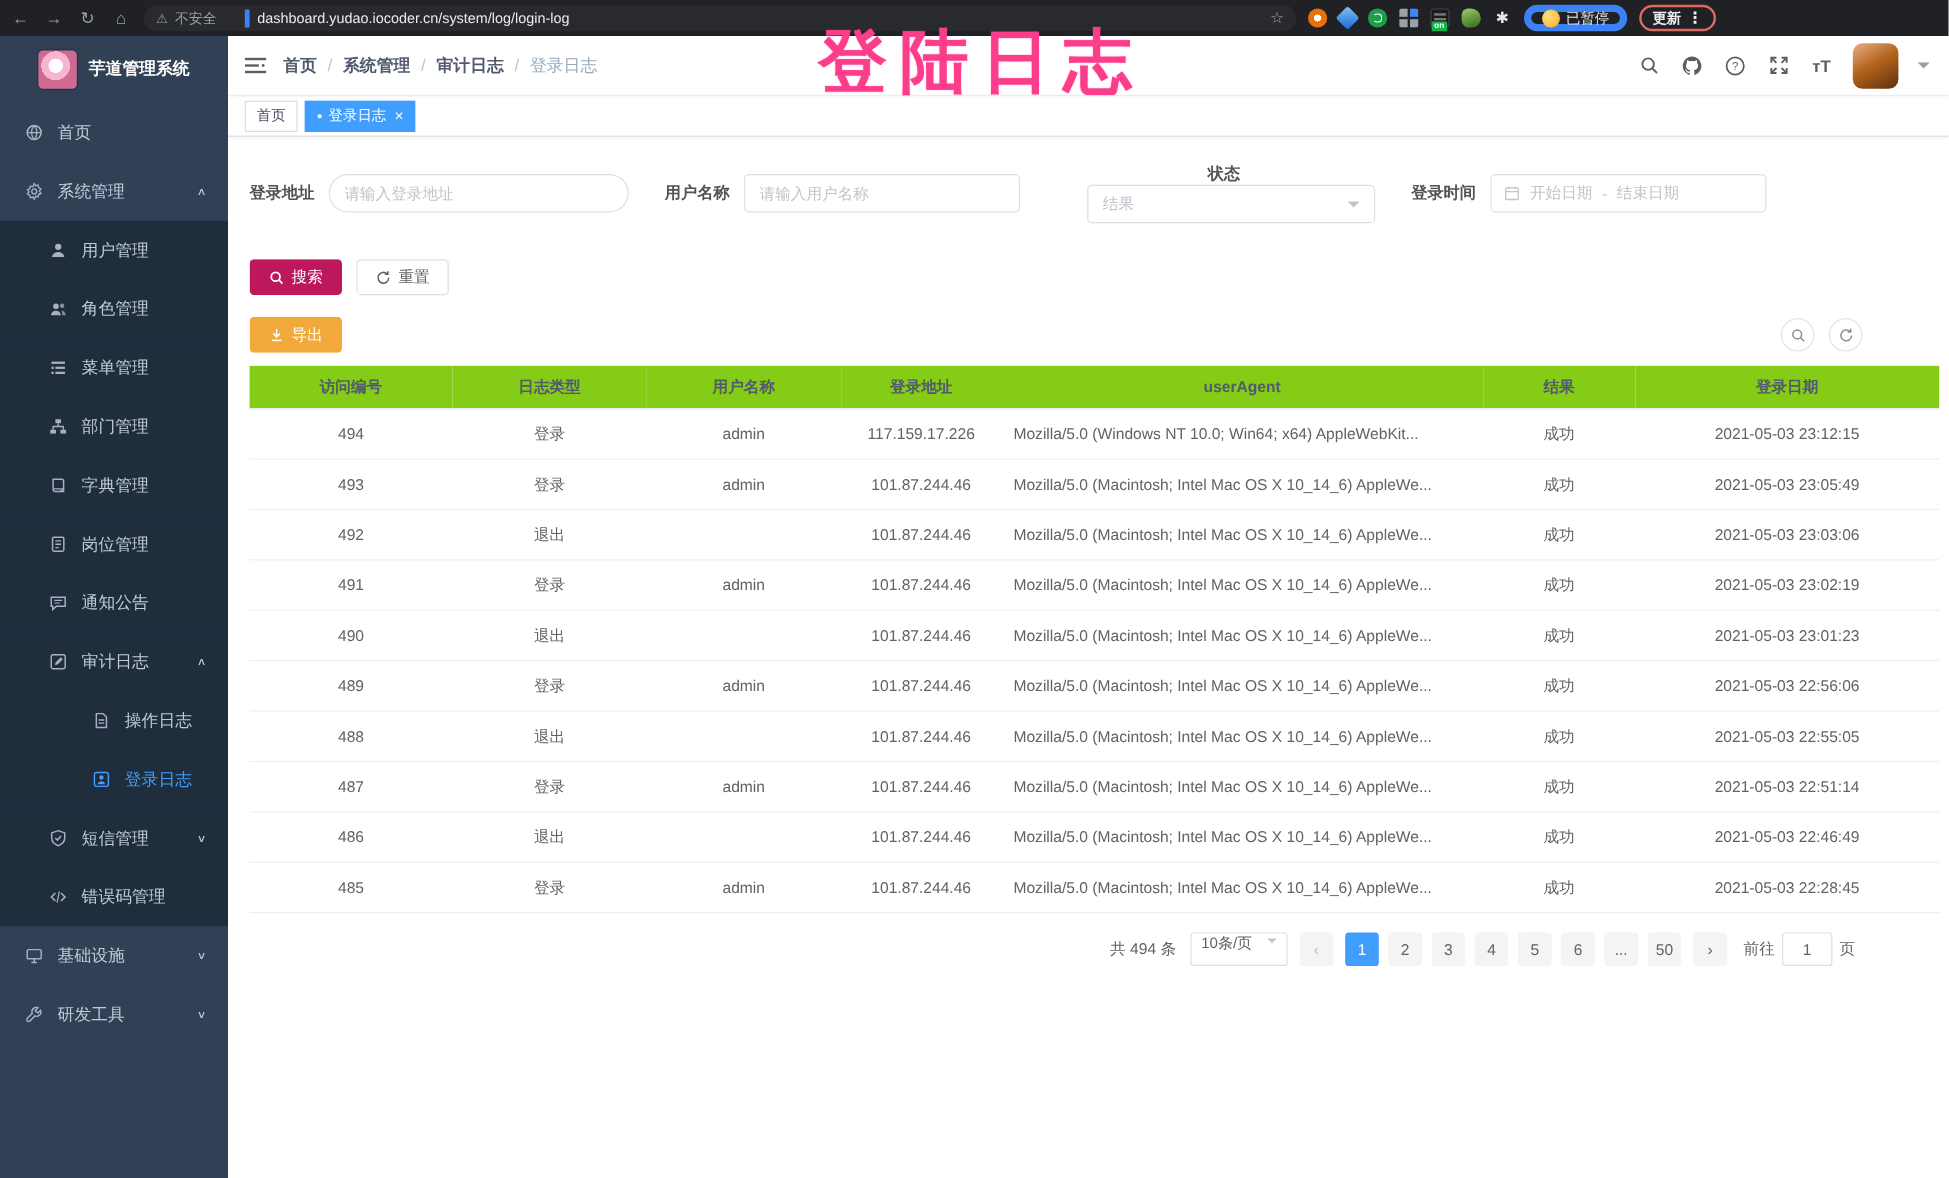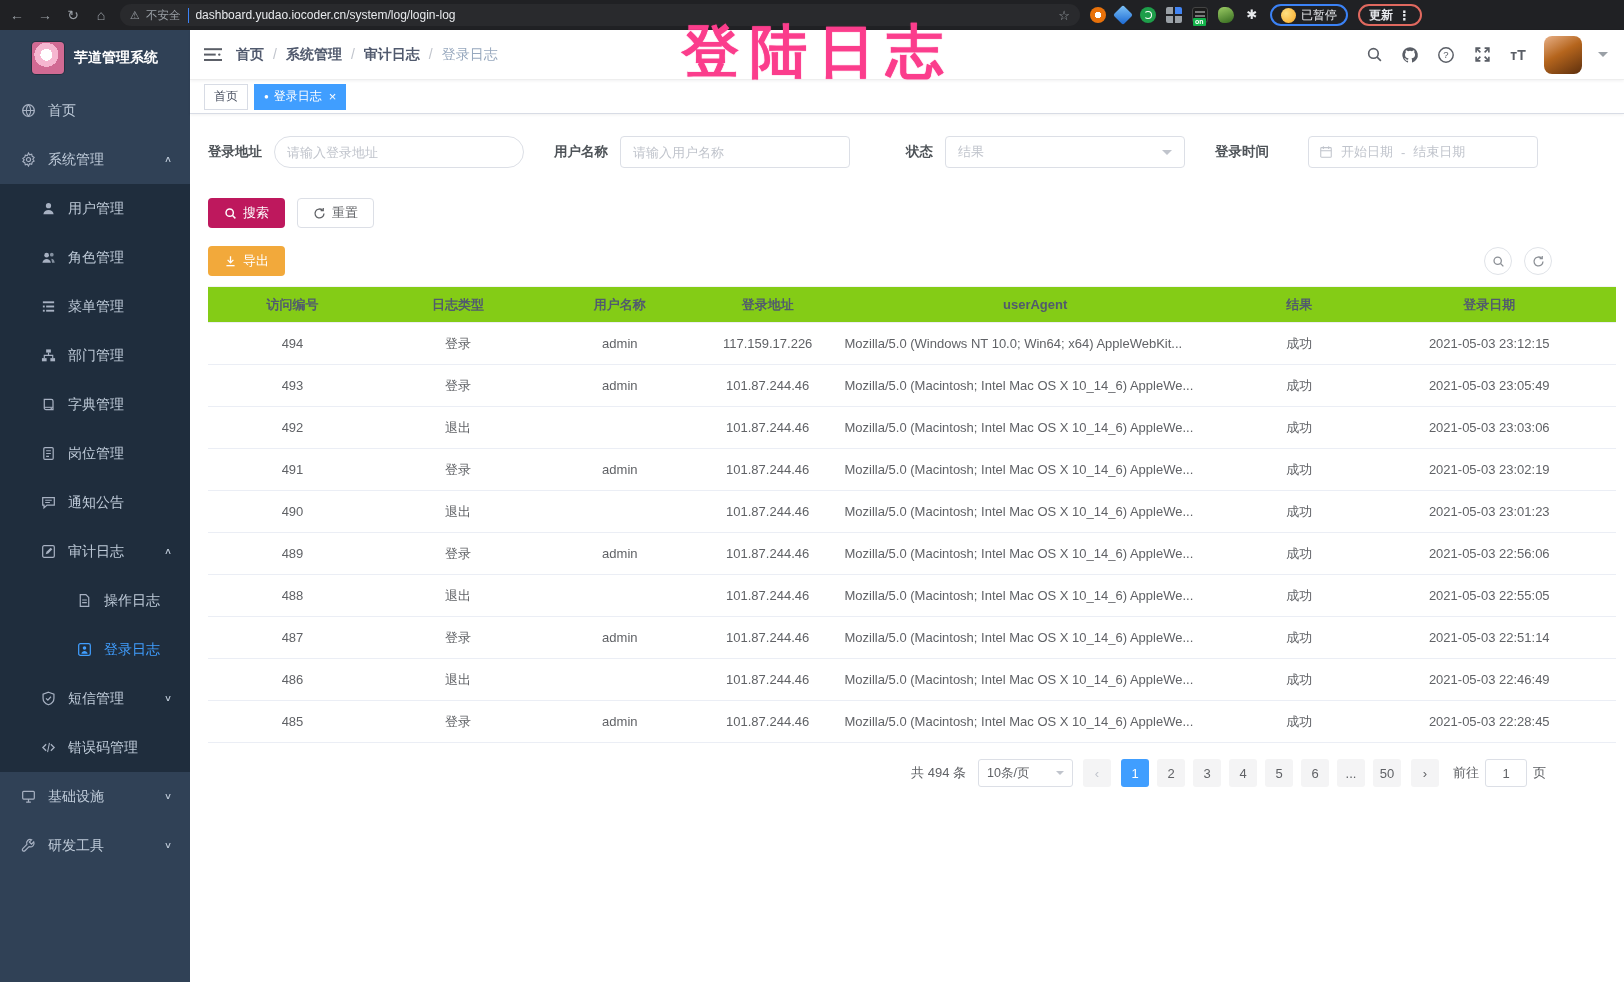--- a/index.html
+++ b/index.html
@@ -5,41 +5,41 @@
   * { box-sizing: border-box; margin: 0; padding: 0; }
   html,body { width:1624px; height:982px; }
   body { font-family: "Liberation Sans","DejaVu Sans",sans-serif; background:#fff; }
   .screen { position:relative; width:1624px; height:982px; overflow:hidden; background:#fff; }
 
   
   .chrome { height:30px; background:#202124; display:flex; align-items:center; padding:0 8px; gap:10px; color:#9aa0a6; font-size:13px; }
   .chrome .navbtn { width:18px; text-align:center; font-size:14px; color:#9aa0a6; cursor:pointer; }
   .urlbar { flex:1 1 auto; height:22px; max-width:960px; background:#292a2d; border-radius:11px; display:flex; align-items:center; padding:0 10px; gap:6px; color:#e8eaed; }
   .urlbar .warn { color:#9aa0a6; font-size:11px; }
-  .urlbar .sec { color:#9aa0a6; font-size:11.5px; border-right:1px solid #3b82f6; padding-right:8px; }
+  .urlbar .sec { color:#9aa0a6; font-size:11.5px; border-right:4px solid #3b82f6; padding-right:24px; }
   .urlbar .url { font-size:12px; color:#e8eaed; white-space:nowrap; overflow:hidden; }
   .urlbar .star { margin-left:auto; color:#9aa0a6; }
   .ext { width:16px; height:16px; border-radius:50%; flex:0 0 auto; }
   .ext.orange { background:radial-gradient(circle at 50% 50%, #fff 0 3px, #e8710a 3px); }
   .ext.gem { width:14px; height:14px; border-radius:2px; transform:rotate(45deg); background:linear-gradient(135deg,#7ec3f7,#1967d2); }
   .ext.green { background:#1e9e4a; position:relative; }
   .ext.green::after { content:""; position:absolute; inset:4px; border:1.5px solid #fff; border-radius:50%; border-left-color:transparent; }
   .ext.grid { border-radius:2px; background:
       linear-gradient(#9aa0a6,#9aa0a6) 0 0/7px 7px no-repeat,
       linear-gradient(#4285f4,#4285f4) 9px 0/7px 7px no-repeat,
       linear-gradient(#9aa0a6,#9aa0a6) 0 9px/7px 7px no-repeat,
       linear-gradient(#9aa0a6,#9aa0a6) 9px 9px/7px 7px no-repeat; }
   .ext.tampermonkey { position:relative; border-radius:3px; background:#1b1b1b; border:1px solid #444; }
   .ext.tampermonkey i { position:absolute; left:2px; right:2px; height:2px; background:#777; }
   .ext.tampermonkey i:nth-child(1){top:3px} .ext.tampermonkey i:nth-child(2){top:7px}
   .ext-badge { position:absolute; bottom:-4px; left:0; background:#12b34a; color:#fff; font-size:7px; line-height:8px; padding:0 2px; border-radius:1px; font-weight:700; }
   .ext.plant { border-radius:40% 60% 55% 45%; background:linear-gradient(160deg,#9ccc65,#33691e); }
   .ext.puzzle { background:transparent; color:#e8eaed; font-size:13px; line-height:16px; text-align:center; }
   .pill { display:flex; align-items:center; gap:5px; height:22px; padding:0 9px; border-radius:12px; font-size:12px; color:#e8eaed; white-space:nowrap; }
-  .pill.paused { border:2px solid #3b82f6; }
+  .pill.paused { border:6px solid #3b82f6; }
   .pill.update { border:2px solid #e0695f; font-weight:600; }
   .emoji-face { width:15px; height:15px; border-radius:50%; background:radial-gradient(circle at 35% 35%, #ffe082, #f9a825); }
   .kebab { color:#e8eaed; font-size:13px; }
 
   
   .watermark { position:absolute; left:682px; top:14px; z-index:60; font-size:57px; font-weight:900; letter-spacing:11px; color:#FB3D8C; pointer-events:none; text-shadow:0 0 1px #fb3d8c; }
 
   
   .app { display:flex; height:952px; }
   .sidebar { width:190px; flex:0 0 190px; background:#304156; color:#bfcbd9; overflow:hidden; }
@@ -104,21 +104,21 @@
   table { margin-top:10px; width:1408px; border-collapse:collapse; table-layout:fixed; font-size:13px; }
   thead th { background:#84cc16; color:#515a6e; font-weight:700; height:36px; text-align:center; border-bottom:1px solid #ebeef5; border-top:1px solid #f2f3f5; }
   thead th:nth-child(5) { text-align:center; }
   tbody td { height:42px; color:#606266; text-align:center; border-bottom:1px solid #ebeef5; overflow:hidden; white-space:nowrap; text-overflow:ellipsis; }
   tbody td.agent { text-align:left; padding-left:10px; }
   col.c1{width:12%} col.c2{width:11.5%} col.c3{width:11.5%} col.c4{width:9.5%} col.c5{width:28.5%} col.c6{width:9%} col.c7{width:18%}
 
   
   .pagination { margin-top:16px; display:flex; align-items:center; justify-content:flex-end; gap:10px; padding-right:70px; font-size:13px; color:#606266; }
   .pg-total { margin-right:2px; }
-  .pg-size { width:95px; height:28px; border:1px solid #dcdfe6; border-radius:3px; display:flex; align-items:center; padding:12px 8px; color:#606266; font-size:12.5px; cursor:pointer; }
+  .pg-size { width:81px; height:28px; border:1px solid #dcdfe6; border-radius:3px; display:flex; align-items:flex-start; padding:0 8px; color:#606266; font-size:12.5px; cursor:pointer; }
   .pg-size .chev { margin-left:auto; width:0; height:0; border:4px solid transparent; border-top-color:#c0c4cc; margin-top:4px; }
   .pg-btn { min-width:28px; height:28px; border-radius:3px; background:#f4f4f5; color:#606266; border:none; font-size:13px; display:inline-flex; align-items:center; justify-content:center; cursor:pointer; padding:0 6px; }
   .pg-btn.prev { color:#c0c4cc; }
   .pg-pages { display:flex; gap:8px; }
   .pg-pages .pg-btn.active { background:#409EFF; color:#fff; }
   .pg-goto { display:flex; align-items:center; gap:6px; margin-left:4px; }
   .pg-goto input { width:42px; height:28px; border:1px solid #dcdfe6; border-radius:3px; text-align:center; font-size:13px; color:#606266; }
 
   svg { display:block; }
 </style>
@@ -421,28 +421,28 @@
 
         <div class="filter-row">
           <div class="f-group">
             <span class="f-label">登录地址</span>
             <input class="f-input in-addr" placeholder="请输入登录地址" style="">
           </div>
           <div class="f-group">
             <span class="f-label">用户名称</span>
             <input class="f-input in-user" placeholder="请输入用户名称" style="">
           </div>
-          <div class="f-group" style="margin-left:26px;">
+          <div class="f-group" style="margin-left:26px;flex-direction:column;">
             <span class="f-label">状态</span>
             <div class="f-select">
               <span>结果</span>
               <span class="chev"></span>
             </div>
           </div>
-          <div class="f-group" style="margin-right:0;gap:27px;">
+          <div class="f-group" style="margin-right:0;">
             <span class="f-label">登录时间</span>
             <div class="f-date">
               <span>
                 <svg width="14" height="14" viewBox="0 0 16 16" fill="none" stroke="#c0c4cc" stroke-width="1.2">
                     <rect x="2" y="3" width="12" height="11" rx="1"></rect>
                     <path d="M2 6.5h12M5 1.5v3M11 1.5v3"></path>
                   </svg>
               </span>
               <span>开始日期</span>
               <span class="sep">-</span>

